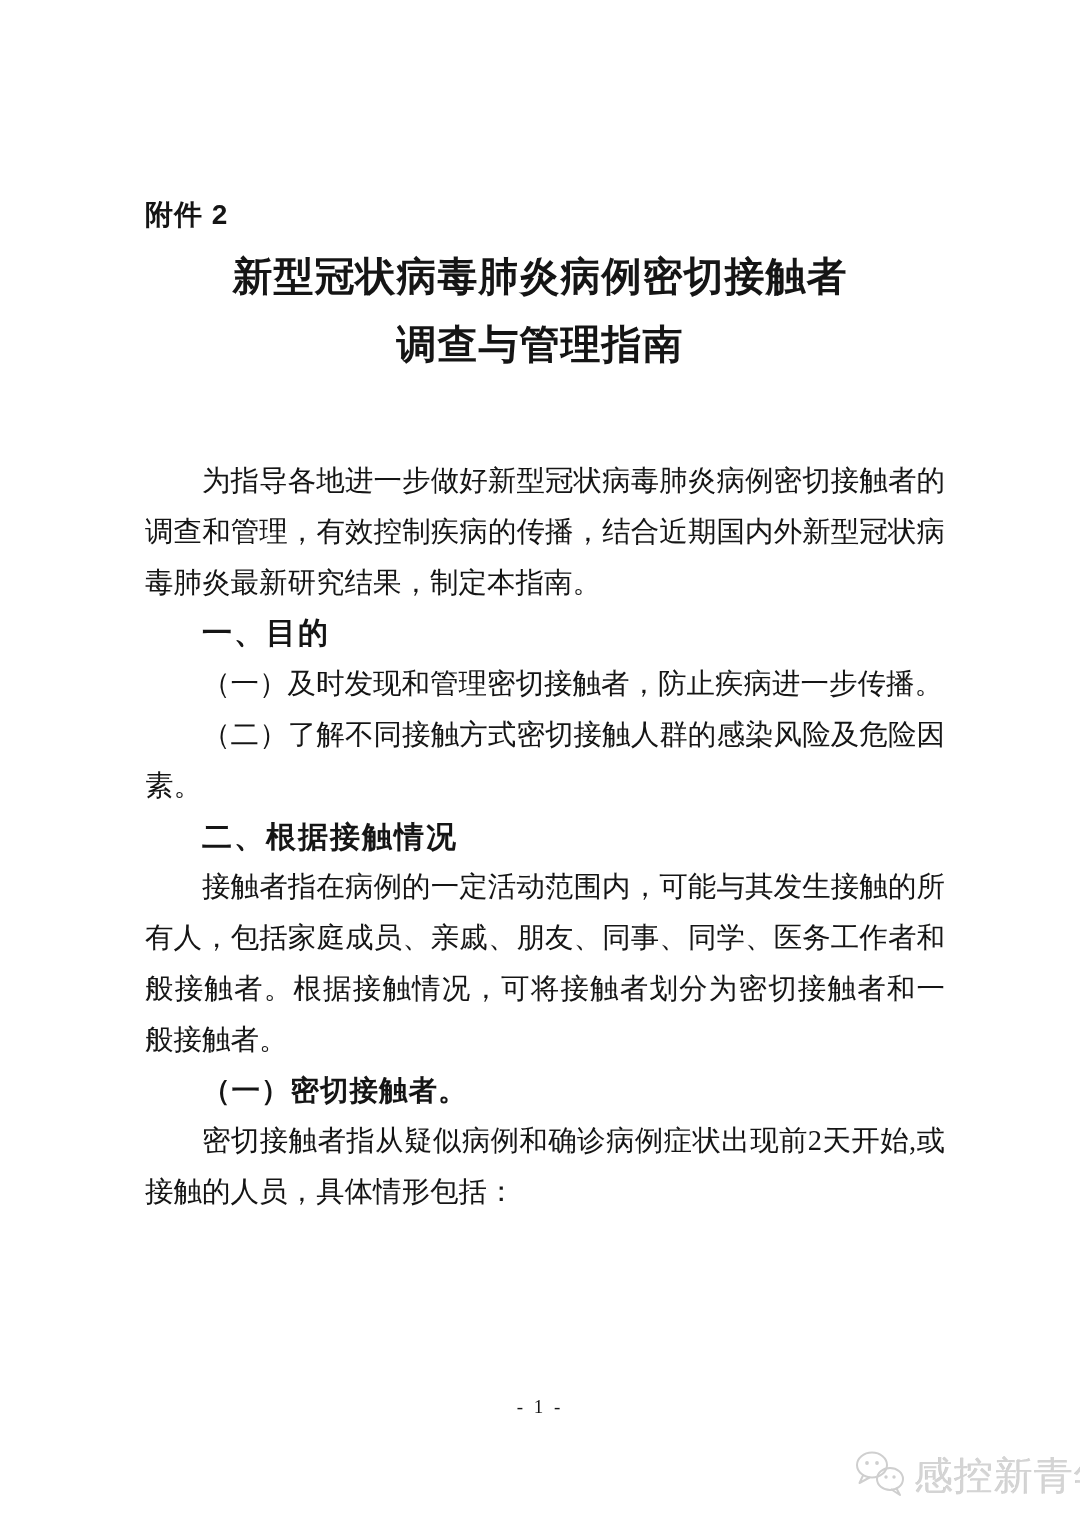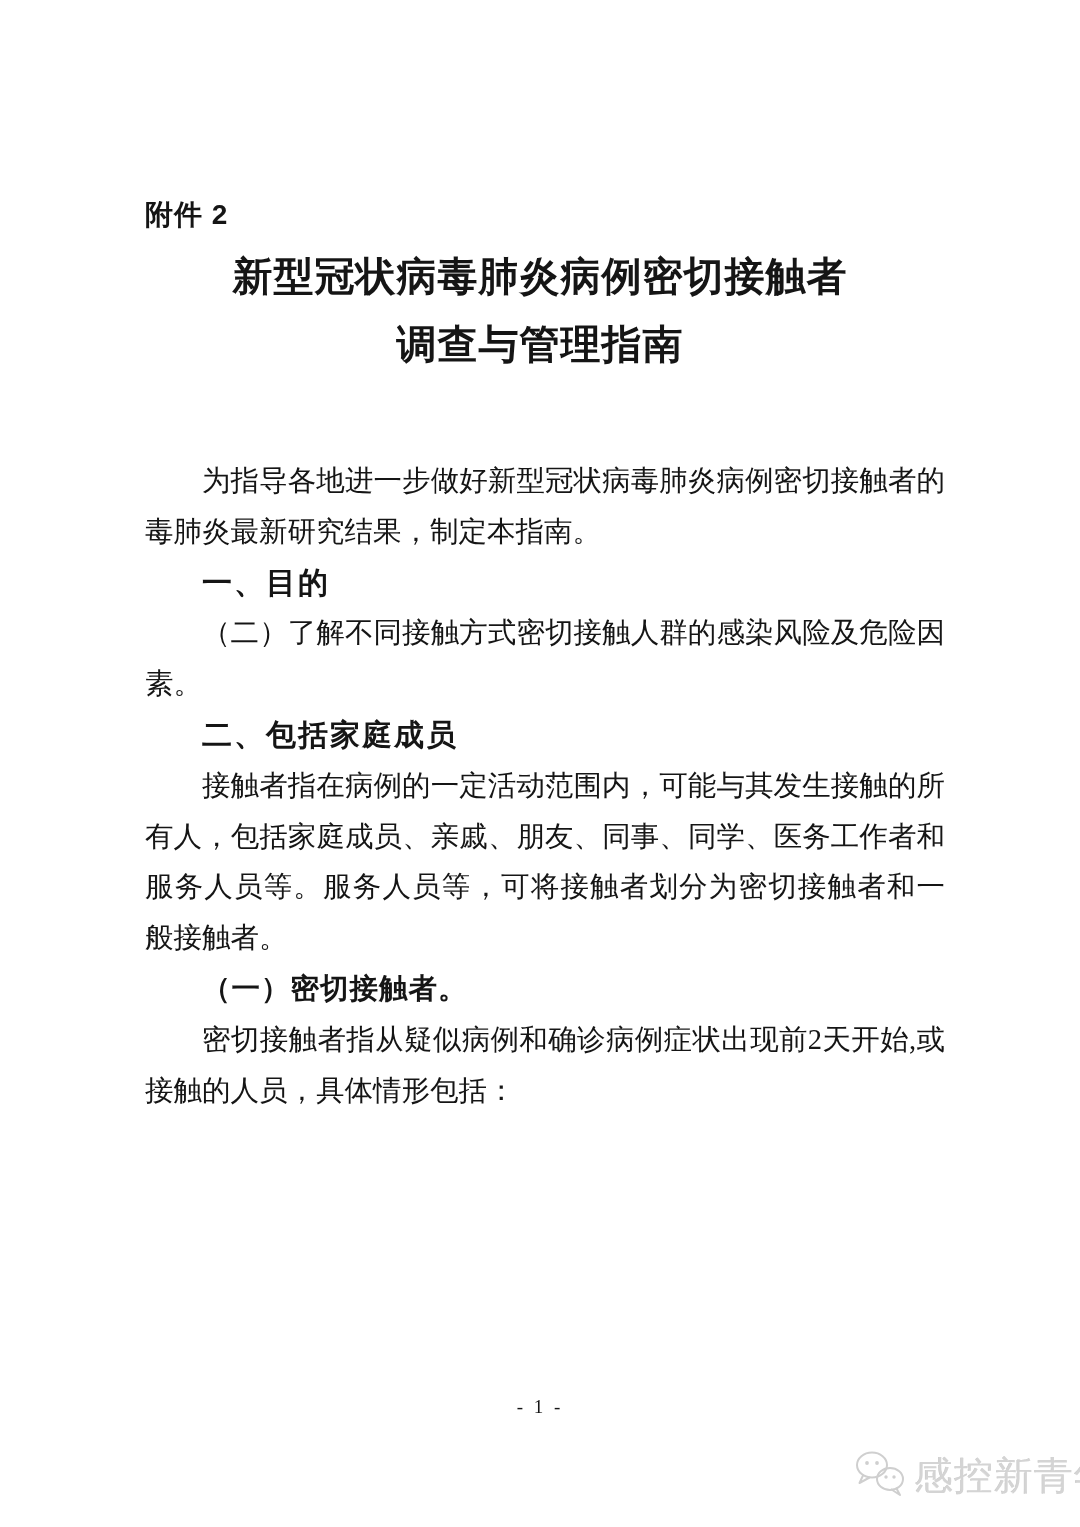--- a/index.html
+++ b/index.html
@@ -90,28 +90,30 @@
 
   <div class="attachment-label">附件 2</div>
 
   <div class="doc-title">
     <div>新型冠状病毒肺炎病例密切接触者</div>
     <div>调查与管理指南</div>
   </div>
 
   <div class="body-text">
     <div class="line indent">为指导各地进一步做好新型冠状病毒肺炎病例密切接触者的</div>
+    <div class="line">调查和管理，有效控制疾病的传播，结合近期国内外新型冠状病</div>
     <div class="line end">毒肺炎最新研究结果，制定本指南。</div>
     <div class="line h-sans indent">一、目的</div>
+    <div class="line end indent">（一）及时发现和管理密切接触者，防止疾病进一步传播。</div>
     <div class="line indent">（二）了解不同接触方式密切接触人群的感染风险及危险因</div>
     <div class="line end">素。</div>
-    <div class="line h-sans indent">二、包括家庭成员</div>
+    <div class="line h-sans indent">二、根据接触情况</div>
     <div class="line indent">接触者指在病例的一定活动范围内，可能与其发生接触的所</div>
     <div class="line">有人，包括家庭成员、亲戚、朋友、同事、同学、医务工作者和</div>
-    <div class="line">服务人员等。服务人员等，可将接触者划分为密切接触者和一</div>
+    <div class="line">般接触者。根据接触情况，可将接触者划分为密切接触者和一</div>
     <div class="line end">般接触者。</div>
     <div class="line h-bold indent">（一）密切接触者。</div>
     <div class="line indent">密切接触者指从疑似病例和确诊病例症状出现前2天开始,或</div>
     <div class="line end">接触的人员，具体情形包括：</div>
   </div>
 
   <div class="page-number">- 1 -</div>
 
   <div class="watermark">
     <span>

